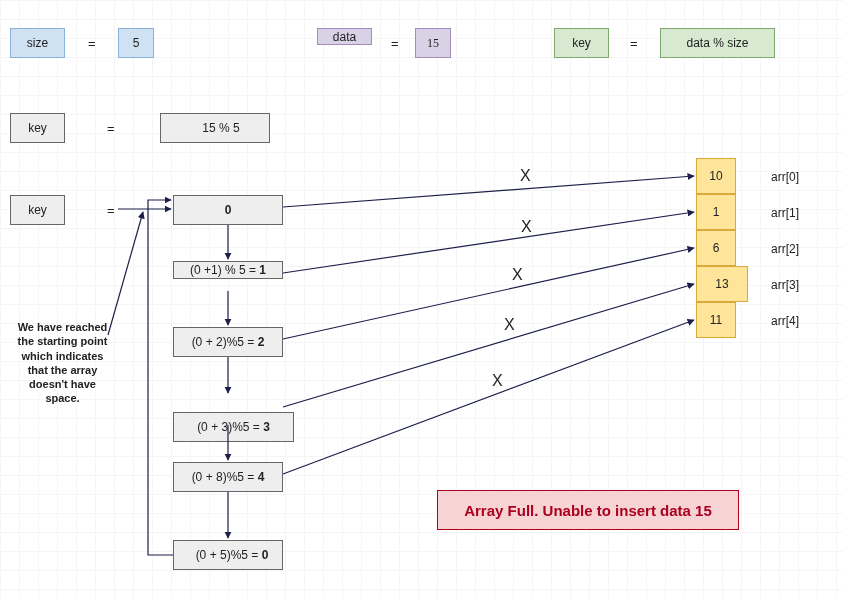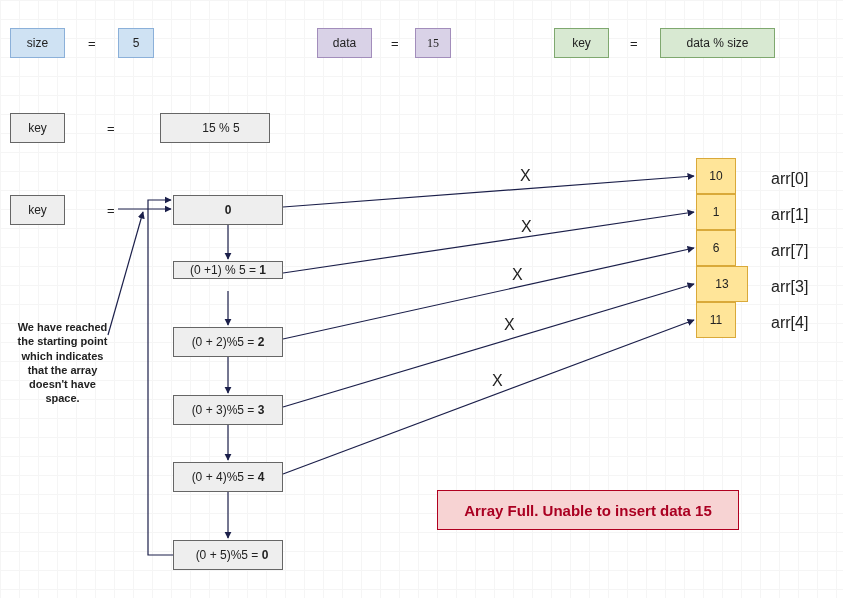--- a/index.html
+++ b/index.html
@@ -32,21 +32,21 @@
     font-size: 13px;
     font-weight: normal;
   }
   .xmark {
     position: absolute;
     font-size: 16px;
     font-family: "Arial", sans-serif;
   }
   .arr-label {
     position: absolute;
-    font-size: 16px;
+    font-size: 12px;
   }
   .note {
     position: absolute;
     font-size: 11px;
     text-align: center;
     font-weight: bold;
     line-height: 1.3;
     width: 95px;
   }
   .alert {
@@ -69,21 +69,21 @@
 </style>
 </head>
 <body>
 
 <div class="box" style="left:10px; top:28px; width:55px; height:30px; background:#cfe2f3; border-color:#8bb0d9;">size</div>
 
 <div class="eq" style="left:88px; top:36px;">=</div>
 
 <div class="box" style="left:118px; top:28px; width:36px; height:30px; background:#cfe2f3; border-color:#8bb0d9;">5</div>
 
-<div class="box" style="left:317px; top:28px; width:55px; height:30px; background:#d9d2e7; border-color:#a28dbb;">data</div>
+<div class="box" style="left:317px; top:28px; width:55px; height:17px; background:#d9d2e7; border-color:#a28dbb;">data</div>
 
 <div class="eq" style="left:391px; top:36px;">=</div>
 
 <div class="box" style="left:415px; top:28px; width:36px; height:30px; background:#d9d2e7; border-color:#a28dbb;font-family:Liberation Serif, serif;">15</div>
 
 <div class="box" style="left:554px; top:28px; width:55px; height:30px; background:#d8e9d2; border-color:#7fa86f;">key</div>
 
 <div class="eq" style="left:630px; top:36px;">=</div>
 
 <div class="box" style="left:660px; top:28px; width:115px; height:30px; background:#d8e9d2; border-color:#7fa86f;">data % size</div>
@@ -101,41 +101,41 @@
 <div class="box" style="left:173px; top:195px; width:110px; height:30px; font-weight:bold;">0</div>
 
 <div class="box" style="left:173px; top:261px; width:110px; height:18px;">
   <span><span>(0 +1) % 5 = </span><b>1</b></span>
 </div>
 
 <div class="box" style="left:173px; top:327px; width:110px; height:30px;">
   <span><span>(0 + 2)%5 = </span><b>2</b></span>
 </div>
 
-<div class="box" style="left:173px; top:395px; width:110px; height:30px;">
+<div class="box" style="left:173px; top:412px; width:121px; height:30px;">
   <span><span>(0 + 3)%5 = </span><b>3</b></span>
 </div>
 
 <div class="box" style="left:173px; top:462px; width:110px; height:30px;">
-  <span><span>(0 + 4)%5 = </span><b>4</b></span>
+  <span><span>(0 + 8)%5 = </span><b>4</b></span>
 </div>
 
 <div class="box" style="left:173px; top:540px; width:110px; height:30px;padding-left:8px;">
   <span><span>(0 + 5)%5 = </span><b>0</b></span>
 </div>
 
 <div class="box" style="left:696px; top:158px; width:40px; height:36px; background:#ffe599; border-color:#d9a93a;">10</div>
 <div class="box" style="left:696px; top:194px; width:40px; height:36px; background:#ffe599; border-color:#d9a93a;">1</div>
 <div class="box" style="left:696px; top:230px; width:40px; height:36px; background:#ffe599; border-color:#d9a93a;">6</div>
 <div class="box" style="left:696px; top:266px; width:52px; height:36px; background:#ffe599; border-color:#d9a93a;">13</div>
 <div class="box" style="left:696px; top:302px; width:40px; height:36px; background:#ffe599; border-color:#d9a93a;">11</div>
 
 <div class="arr-label" style="left:771px; top:170px;">arr[0]</div>
 <div class="arr-label" style="left:771px; top:206px;">arr[1]</div>
-<div class="arr-label" style="left:771px; top:242px;">arr[7]</div>
+<div class="arr-label" style="left:771px; top:242px;">arr[2]</div>
 <div class="arr-label" style="left:771px; top:278px;">arr[3]</div>
 <div class="arr-label" style="left:771px; top:314px;">arr[4]</div>
 
 <div class="xmark" style="left:520px; top:167px;">X</div>
 <div class="xmark" style="left:521px; top:218px;">X</div>
 <div class="xmark" style="left:512px; top:266px;">X</div>
 <div class="xmark" style="left:504px; top:316px;">X</div>
 <div class="xmark" style="left:492px; top:372px;">X</div>
 
 <div class="note" style="left:15px; top:320px;">We have reached the starting point which indicates that  the  array  doesn't have space.</div>

